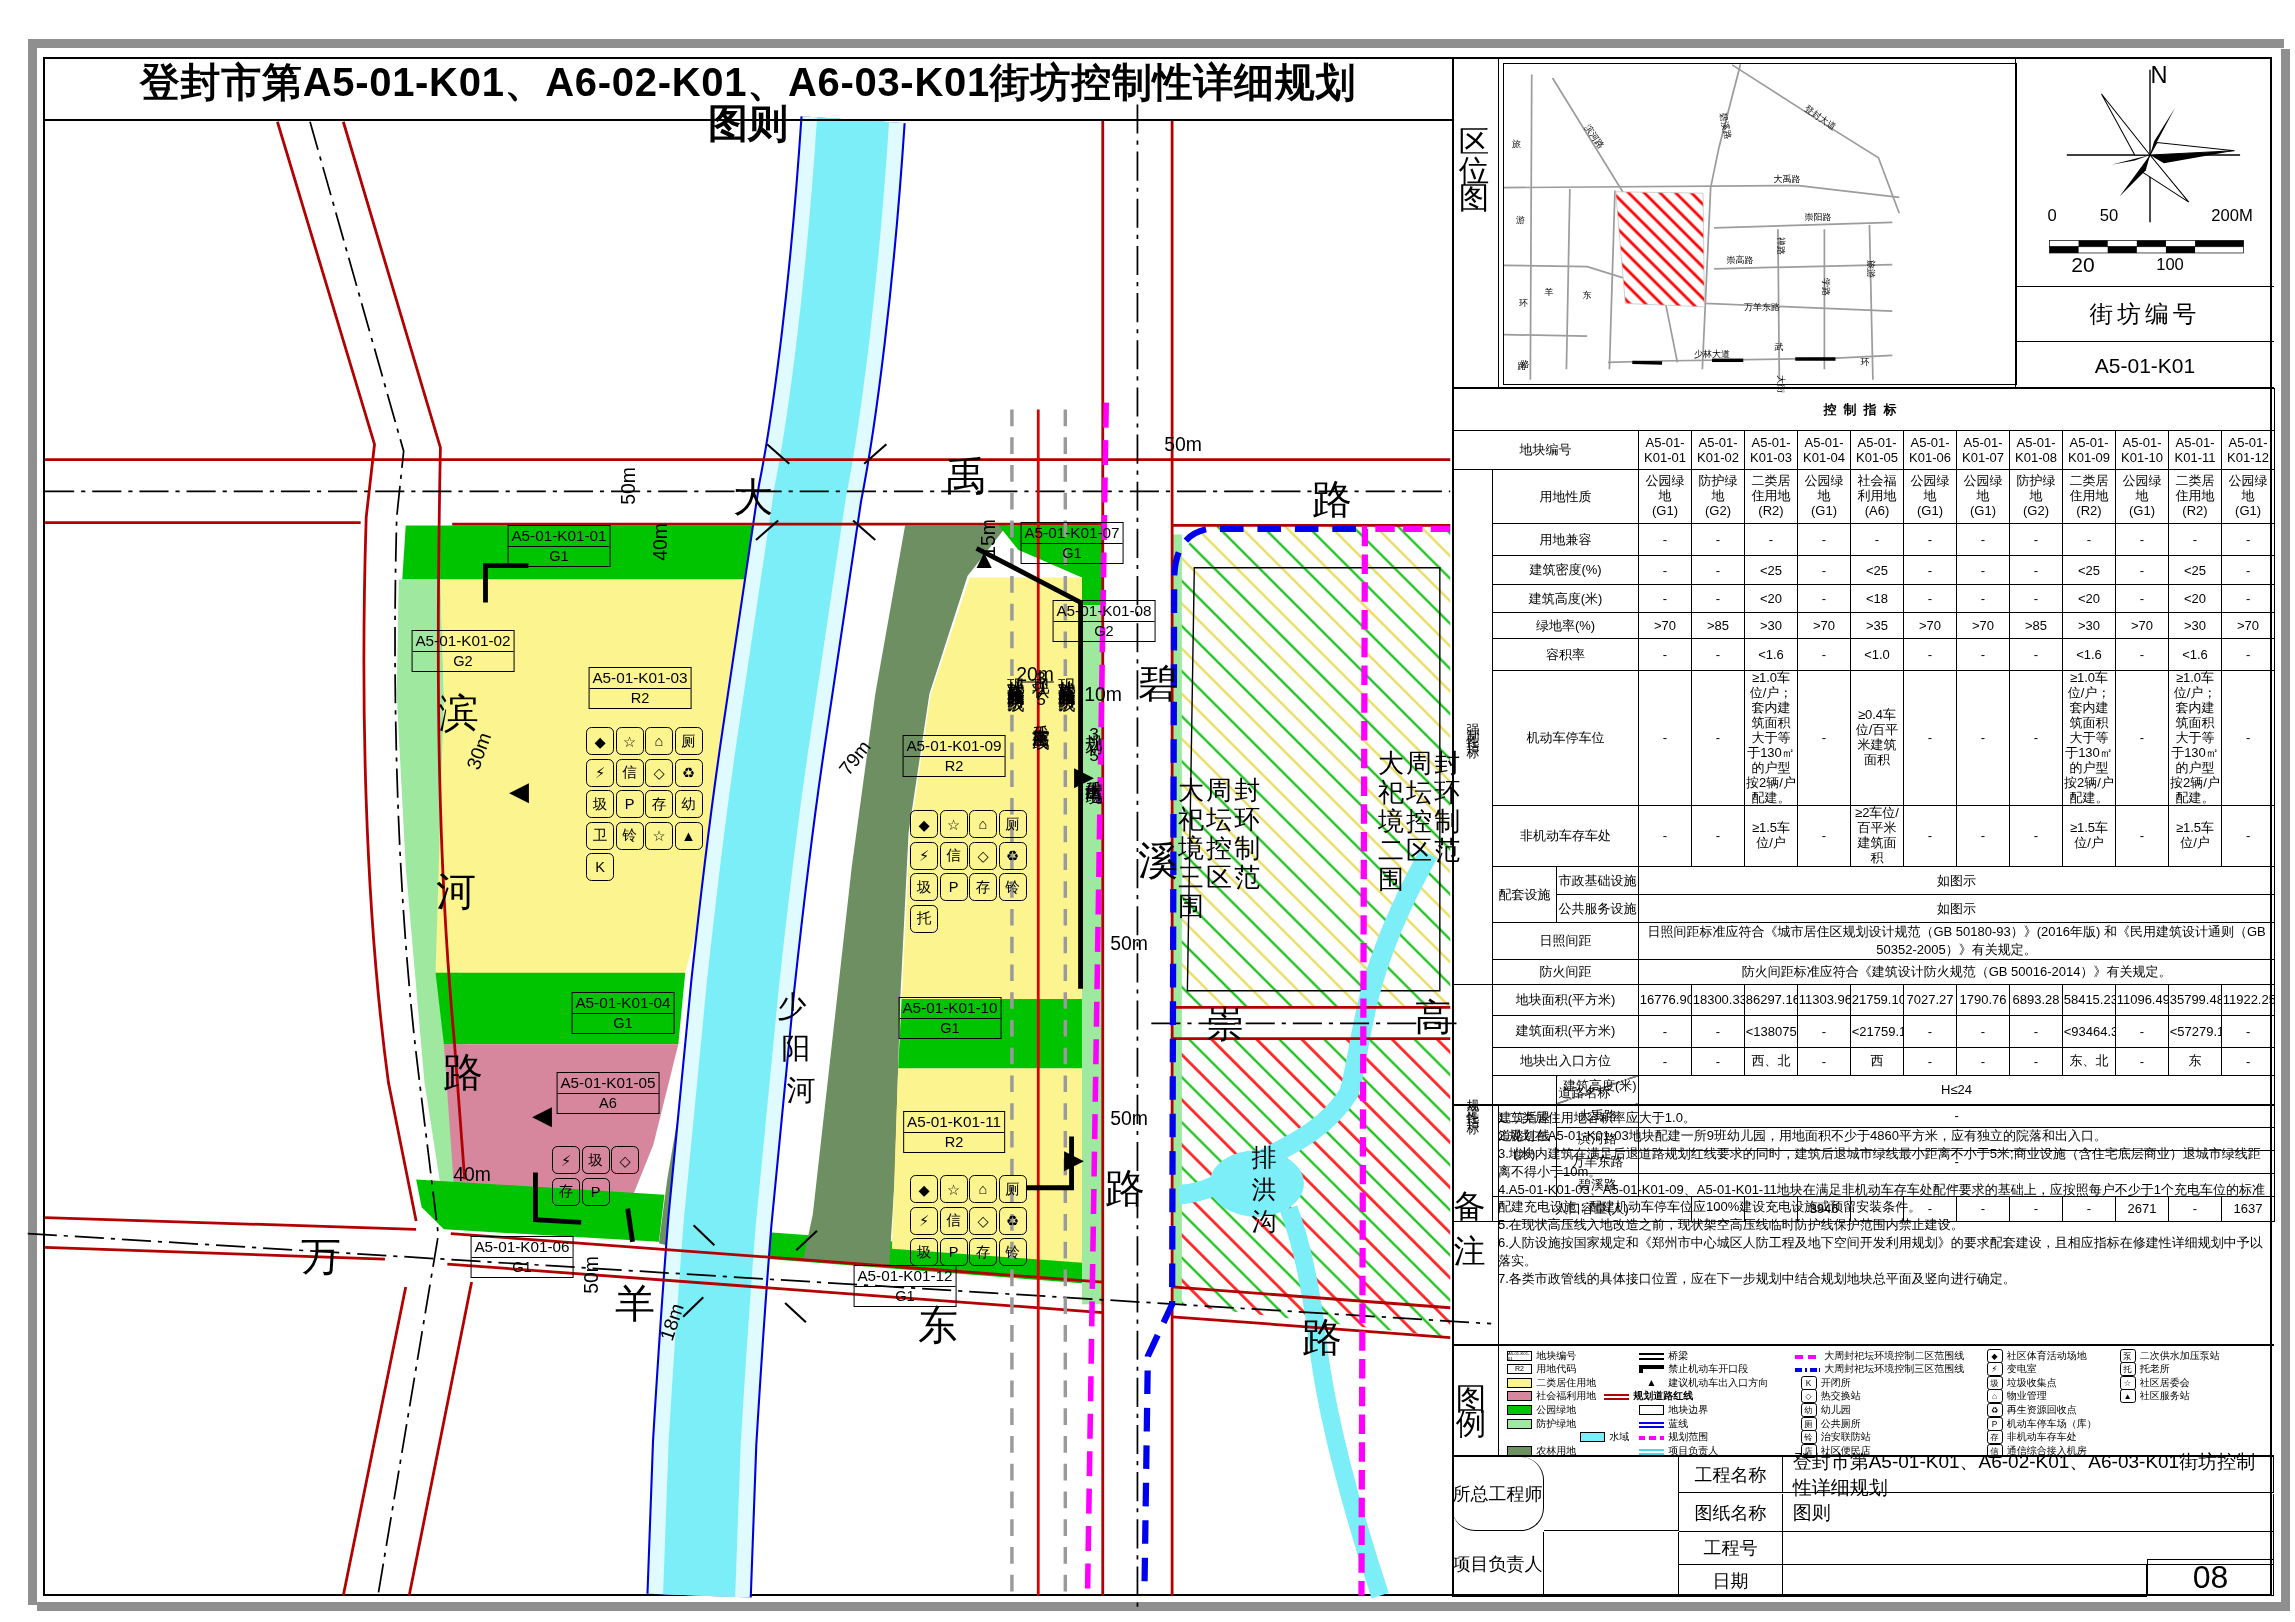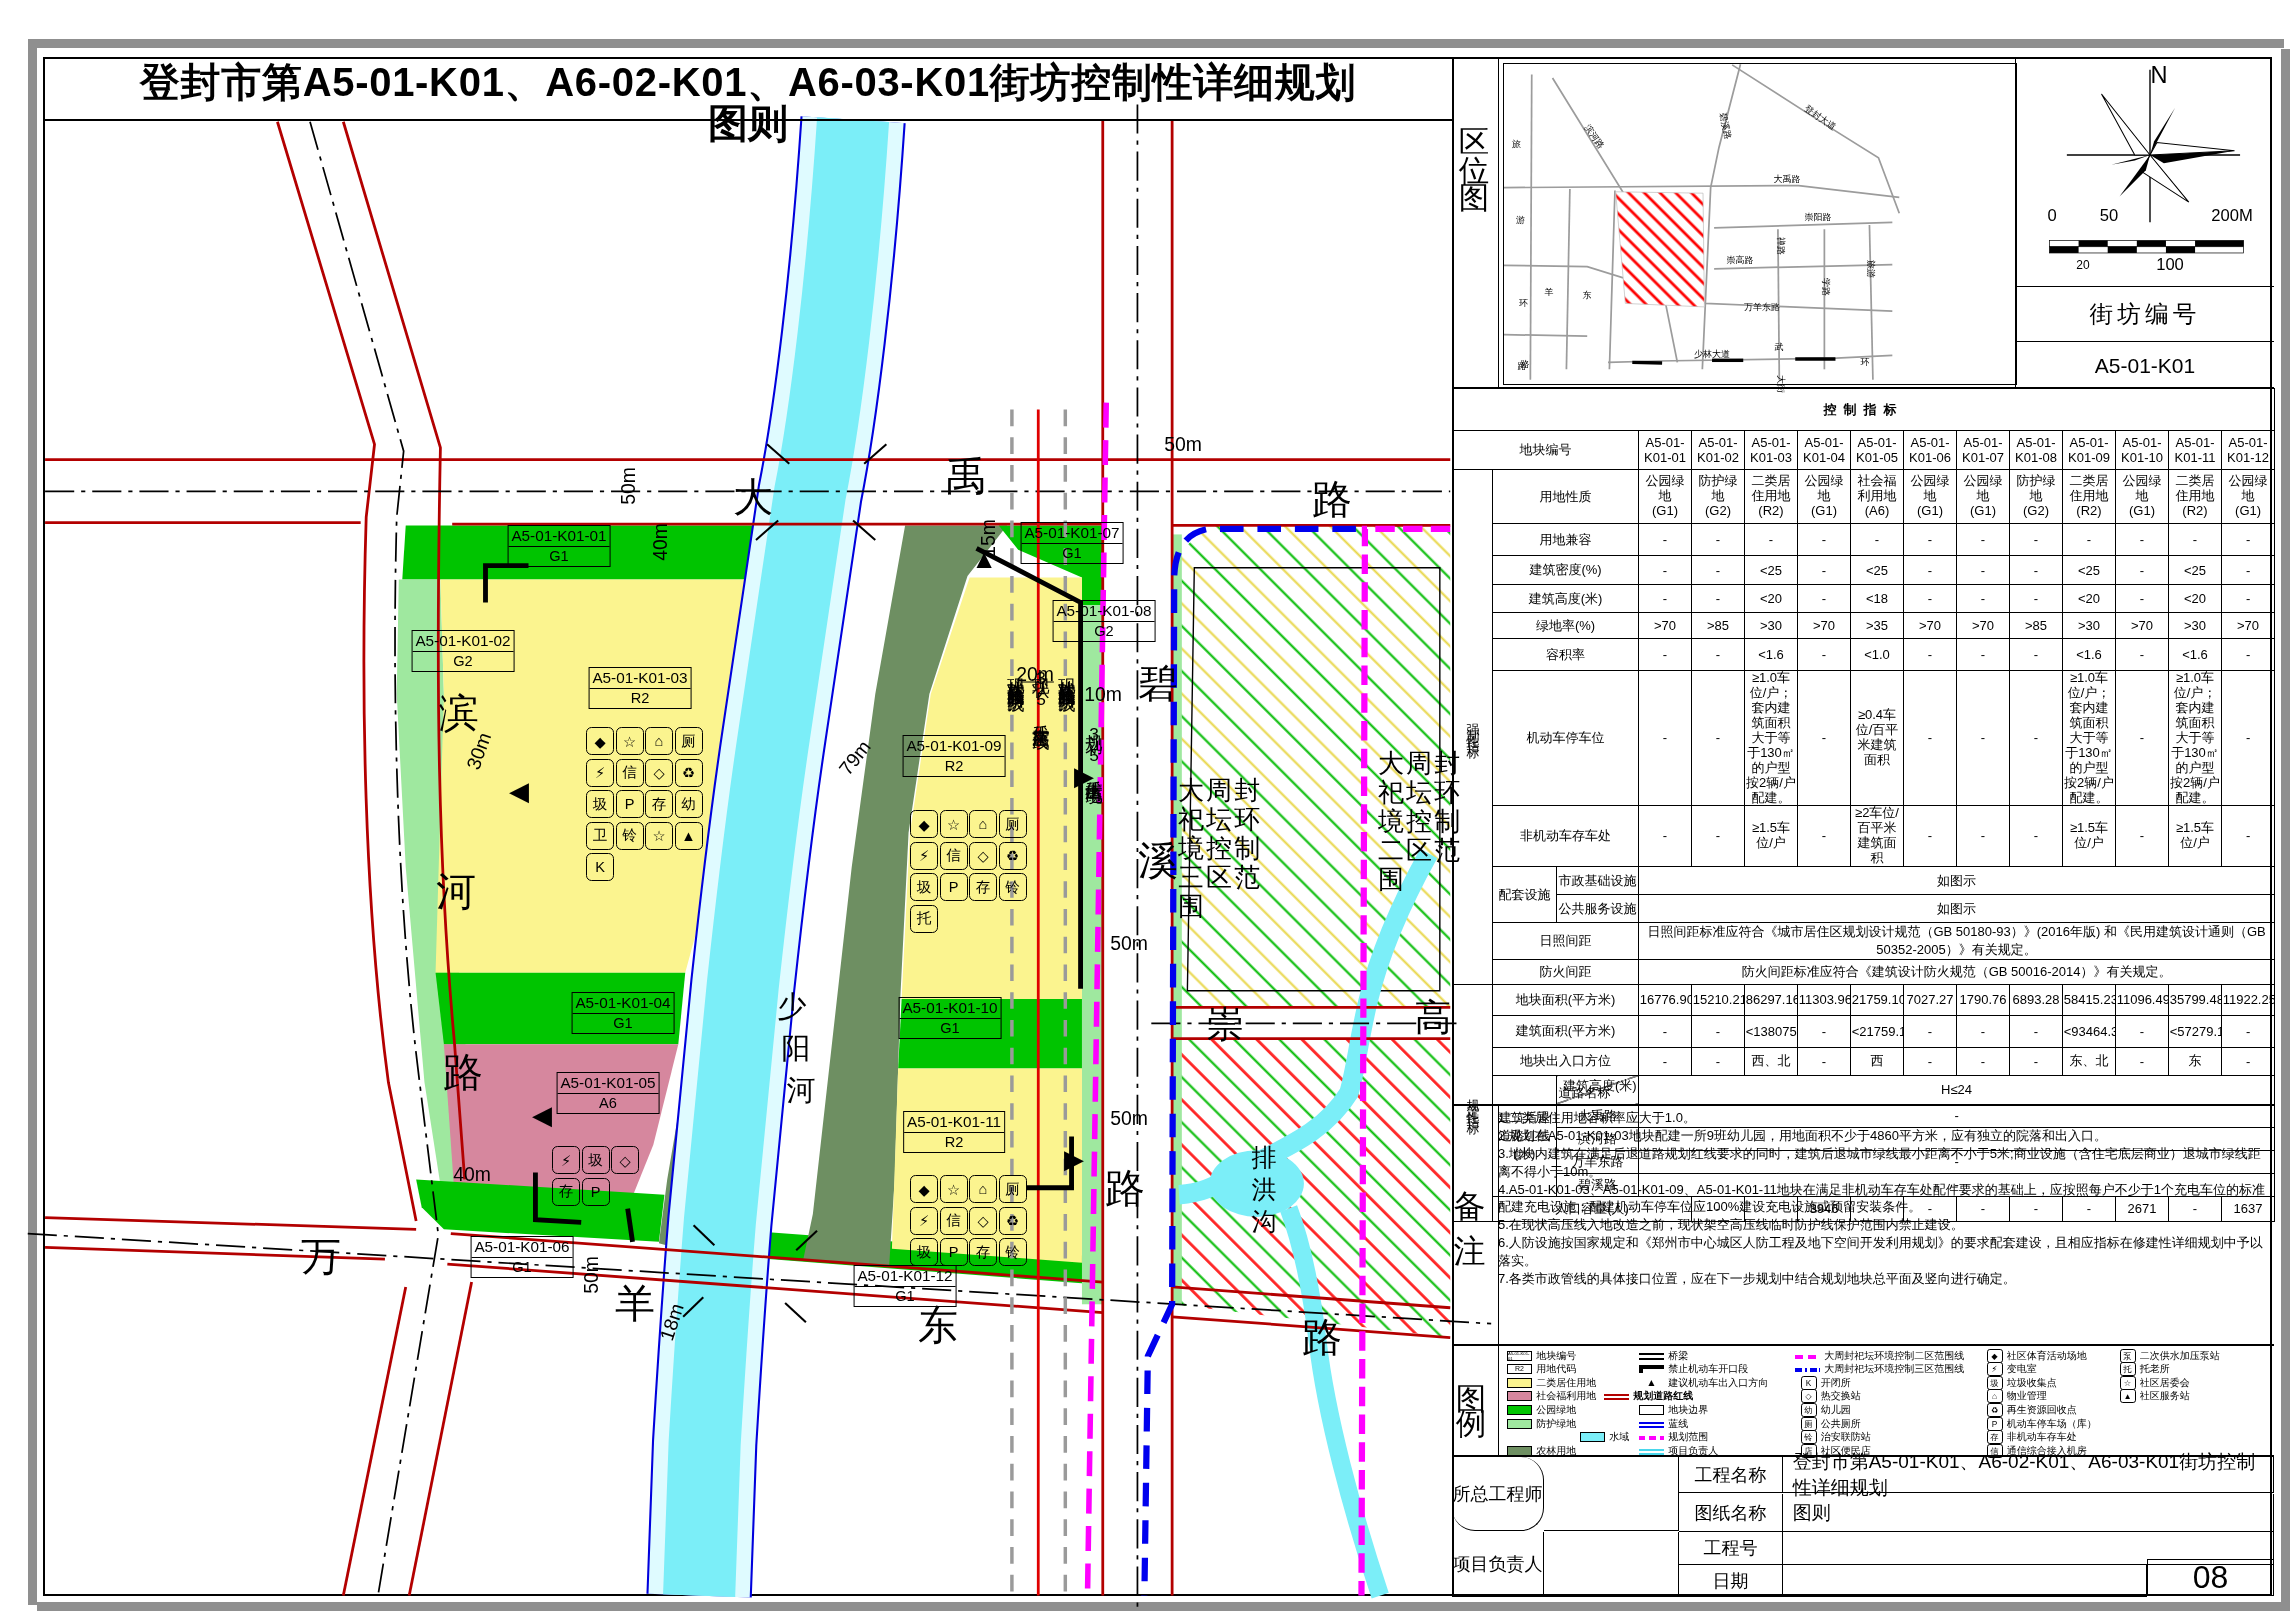--- a/index.html
+++ b/index.html
@@ -270,21 +270,21 @@
     <rect x="131" y="22" width="42" height="9" fill="#000"></rect>
     <rect x="215" y="22" width="70" height="9" fill="#000"></rect>
     <rect x="5" y="31" width="280" height="9" fill="#fff" stroke="#000"></rect>
     <rect x="5" y="31" width="42" height="9" fill="#000"></rect>
     <rect x="89" y="31" width="42" height="9" fill="#000"></rect>
     <rect x="173" y="31" width="42" height="9" fill="#000"></rect>
   </svg>
   <div class="mlabel" style="left:2052px;top:216px;font-size:16.6px;">0</div>
   <div class="mlabel" style="left:2109px;top:216px;font-size:16.6px;">50</div>
   <div class="mlabel" style="left:2232px;top:216px;font-size:16.6px;">200M</div>
-  <div class="mlabel" style="left:2083px;top:265px;font-size:12px;">20</div>
+  <div class="mlabel" style="left:2083px;top:265px;font-size:21px;">20</div>
   <div class="mlabel" style="left:2170px;top:265px;font-size:16.6px;">100</div>
 
   <div class="divline" style="left:2015px;top:286px;width:259px;height:1.4px;"></div>
   <div class="mlabel" style="left:2145px;top:314px;font-size:23.6px;letter-spacing:4.2px;">街坊编号</div>
   <div class="divline" style="left:2015px;top:341px;width:259px;height:1.4px;"></div>
   <div class="mlabel" style="left:2145px;top:366px;font-size:21px;">A5-01-K01</div>
   <div class="divline" style="left:1452px;top:387px;width:822px;height:2.1px;"></div>
 
   <div id="ctlwrap">
       <table class="ctl">
@@ -459,21 +459,21 @@
             <td class="txtl" colspan="12">日照间距标准应符合《城市居住区规划设计规范（GB 50180-93）》(2016年版) 和《民用建筑设计通则（GB 50352-2005）》有关规定。</td>
           </tr>
           <tr style="height:25px">
             <td class="lab2" colspan="2">防火间距</td>
             <td class="txtl" colspan="12">防火间距标准应符合《建筑设计防火规范（GB 50016-2014）》有关规定。</td>
           </tr>
           <tr style="height:30.5px">
             <td class="vgrp" rowspan="9">规定性指标</td>
             <td class="lab2" colspan="2">地块面积(平方米)</td>
             <td class="num">16776.90</td>
-            <td class="num">15210.21</td>
+            <td class="num">18300.33</td>
             <td class="num">86297.16</td>
             <td class="num">11303.96</td>
             <td class="num">21759.10</td>
             <td class="num">7027.27</td>
             <td class="num">1790.76</td>
             <td class="num">6893.28</td>
             <td class="num">58415.23</td>
             <td class="num">11096.49</td>
             <td class="num">35799.48</td>
             <td class="num">11922.25</td>

